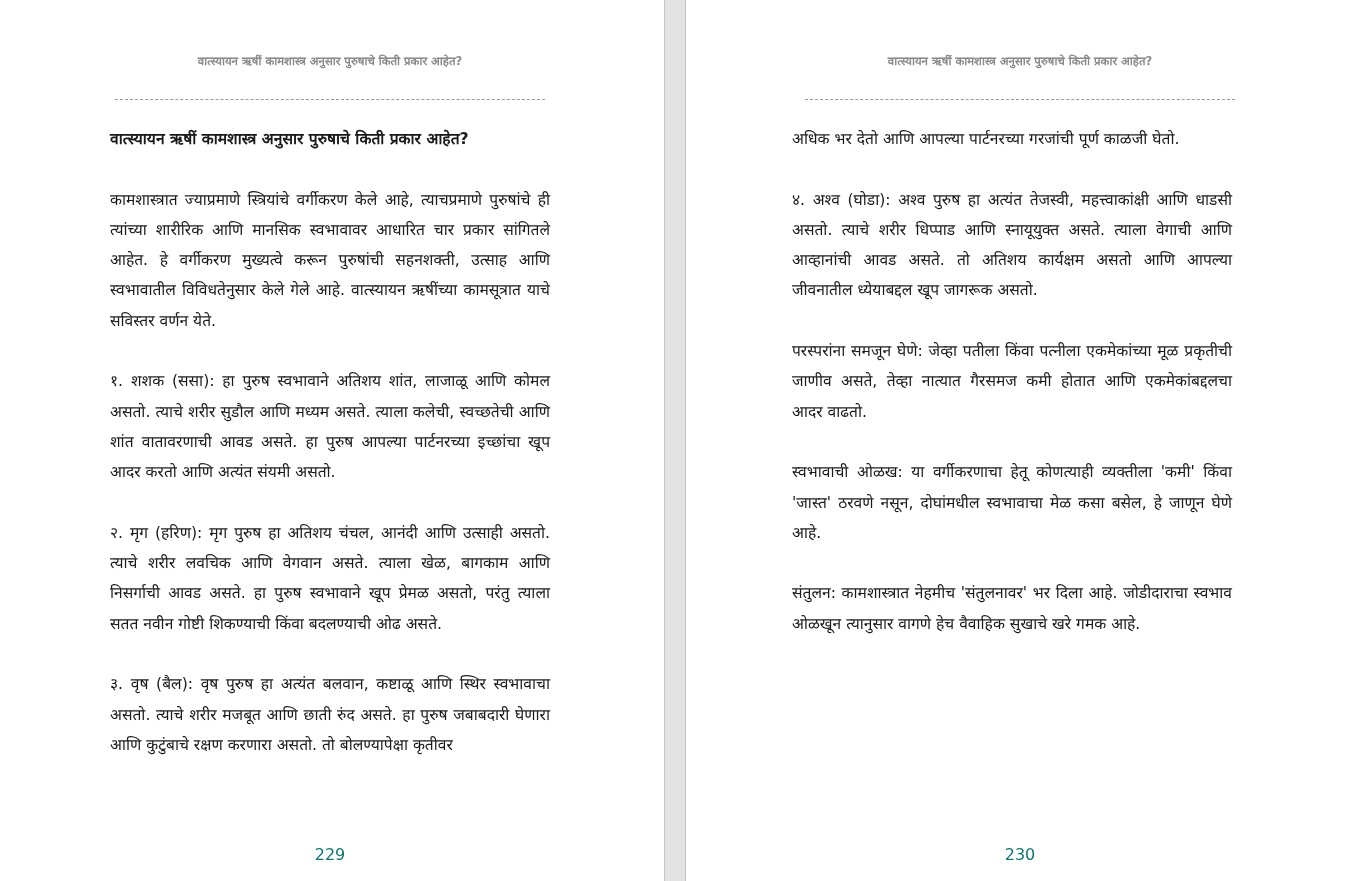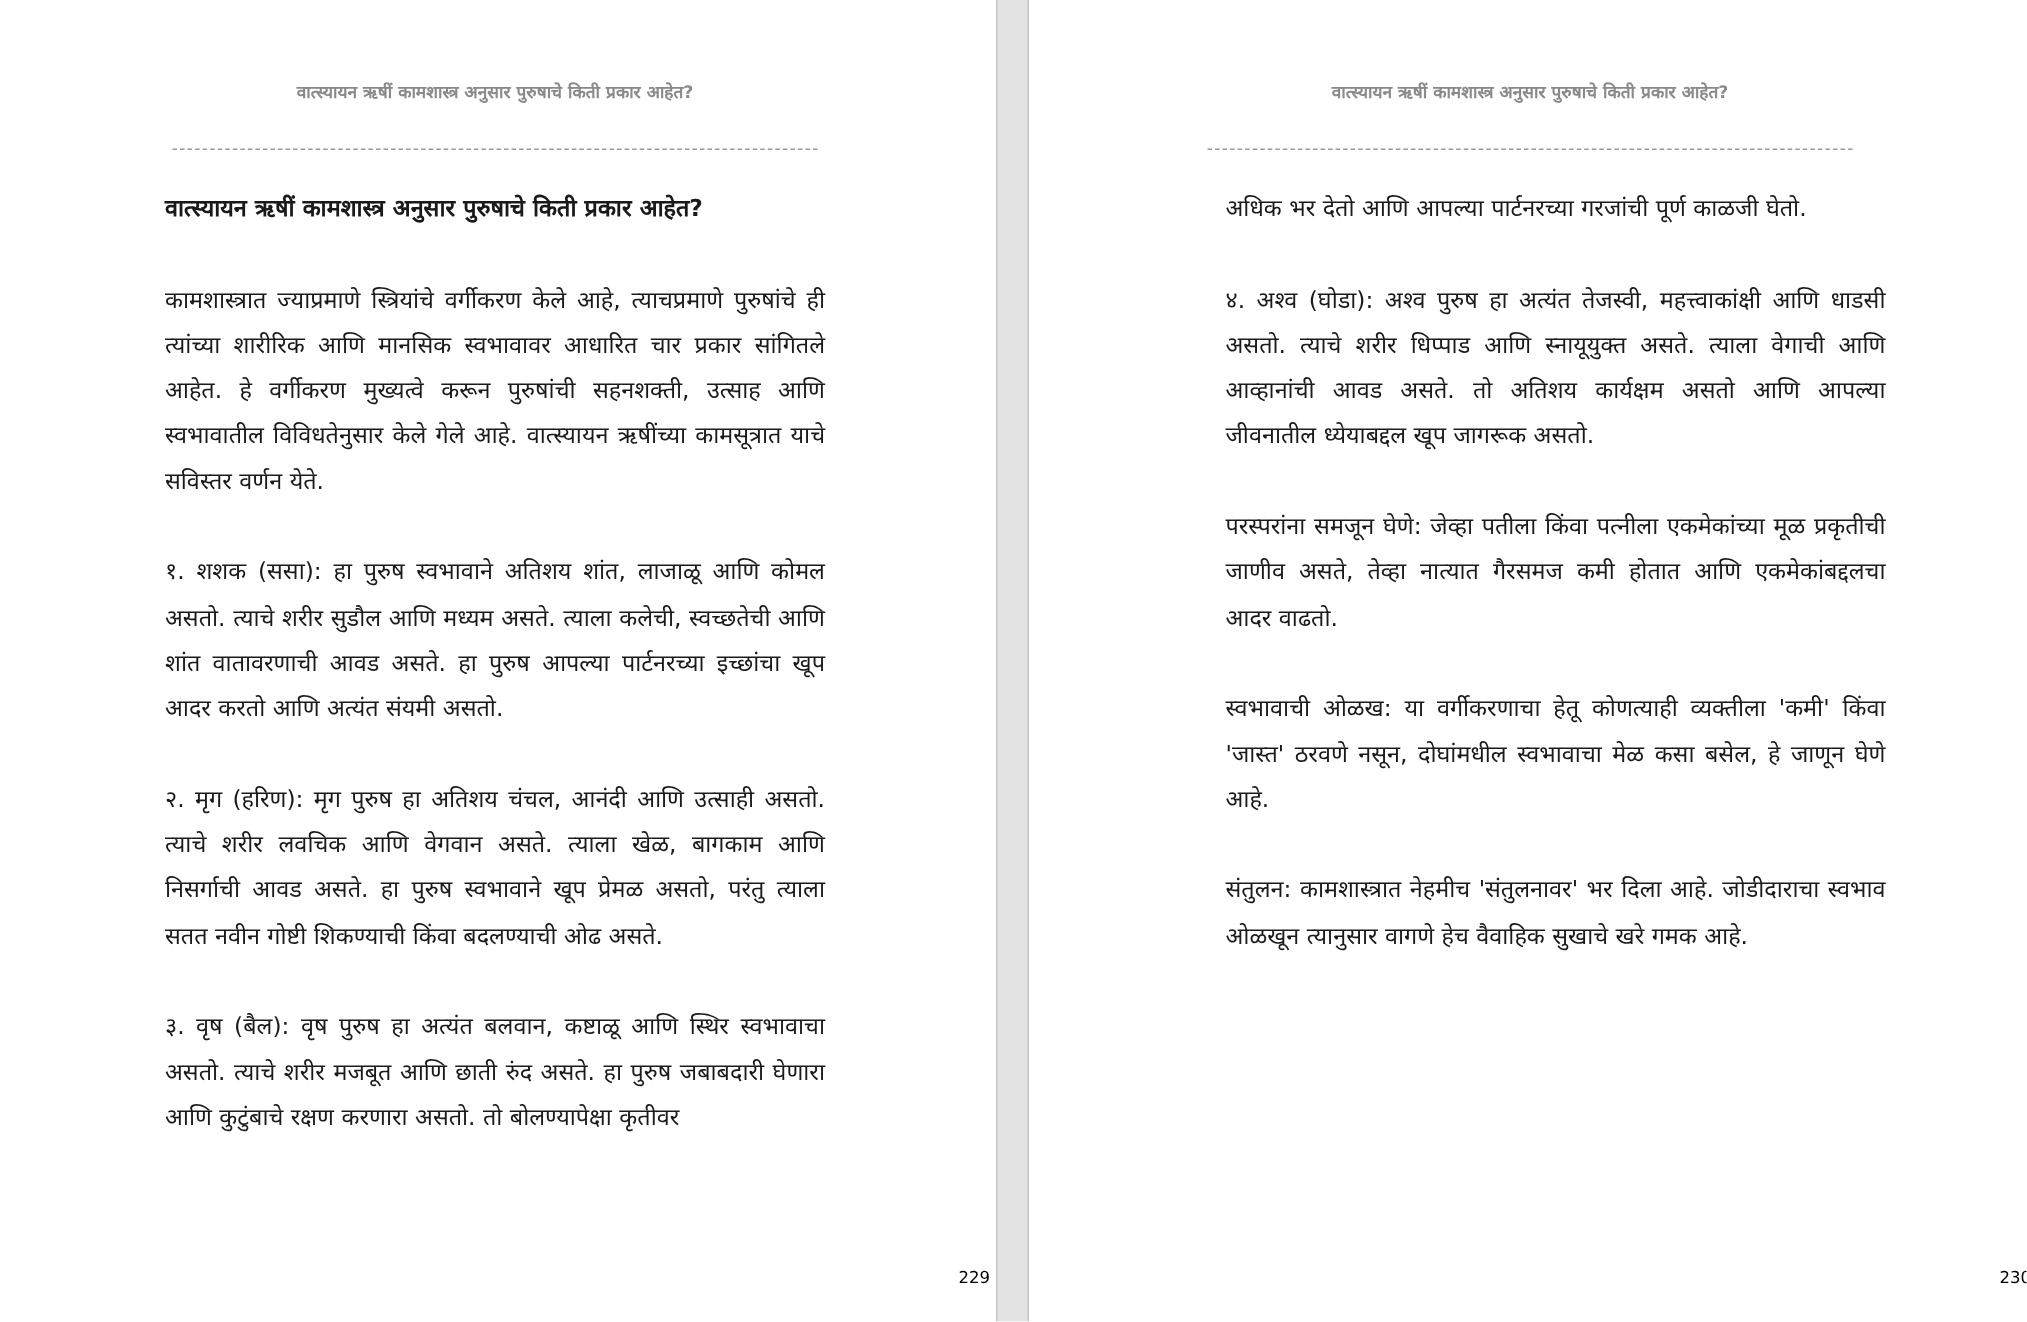--- a/index.html
+++ b/index.html
@@ -62,38 +62,38 @@
     .body-text {
       position: absolute;
       top: 124px;
       width: 440px;
       font-size: 15.6px;
       line-height: 30.3px;
       color: #1a1a1a;
       text-align: justify;
     }
     .page-left .body-text { left: 110px; }
-    .page-right .body-text { left: 131px; }
+    .page-right .body-text { left: 106px; }
     .body-text p {
       margin: 0 0 30.3px 0;
     }
     .body-text p.tight { margin-bottom: 0; margin-top: 23px; }
     .body-text .heading {
       font-weight: bold;
     }
     .body-text b {
       font-weight: normal;
     }
     .page-number {
       position: absolute;
       top: 845px;
       width: 100%;
-      text-align: right;
-      font-size: 11px;
-      color: #000000;
+      text-align: center;
+      font-size: 16px;
+      color: #0f766e;
     }
     .page-left .page-number { left: 0; width: 660px; }
     .page-right .page-number { left: 0; width: 668px; }
   </style>
 </head>
 <body>
 
 <div class="viewer">
 
   <div class="page page-left">

